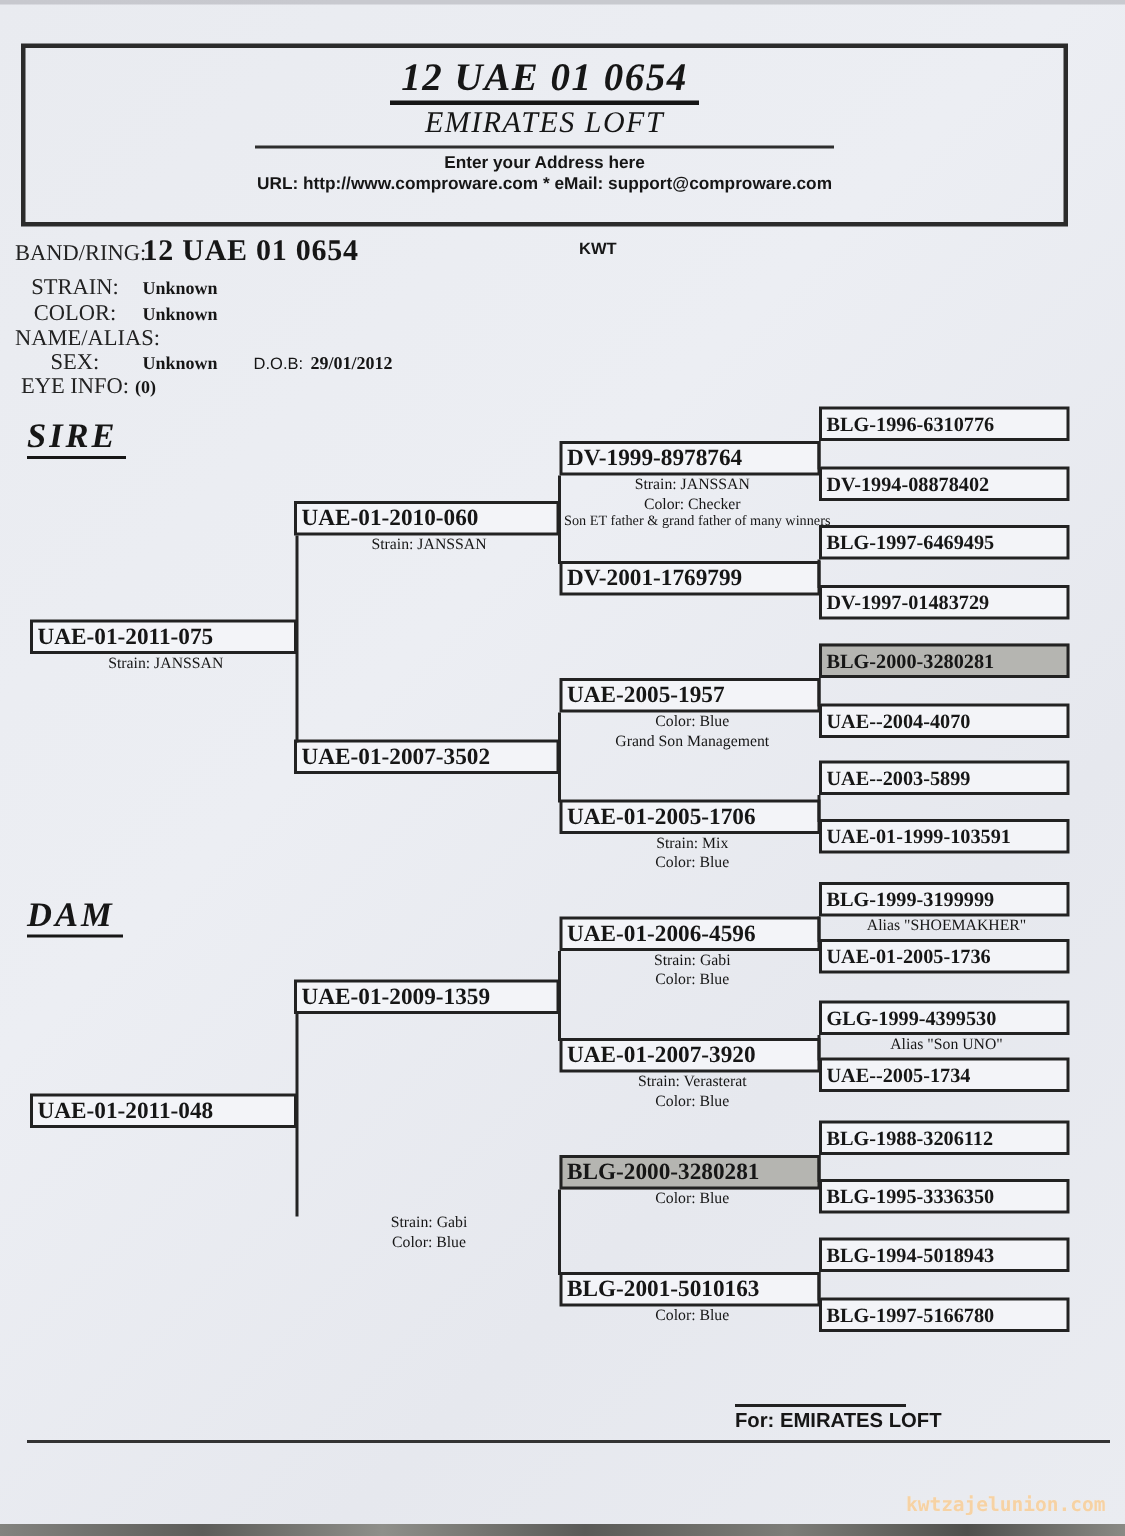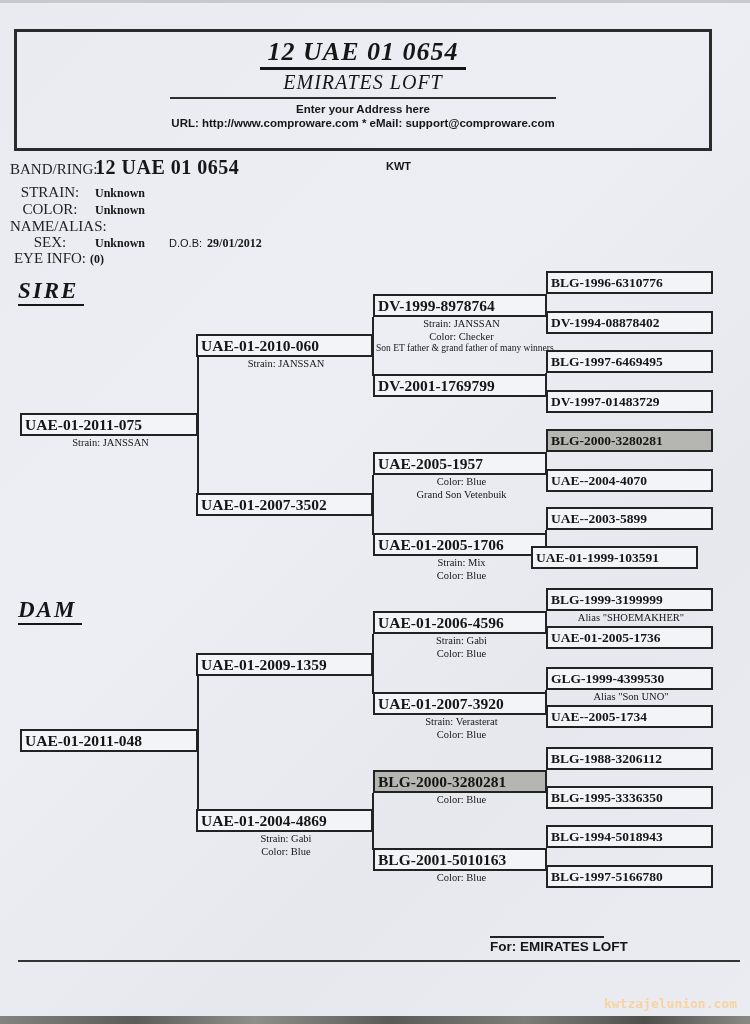--- a/index.html
+++ b/index.html
@@ -120,38 +120,37 @@
     <div class="pname">UAE-01-2010-060</div>
     <div class="pdet">Strain: JANSSAN</div>
   </div>
   <div class="pcell c2" style="left:196px;top:493px">
     <div class="pname">UAE-01-2007-3502</div>
   </div>
   <div class="pcell c2" style="left:196px;top:653px">
     <div class="pname">UAE-01-2009-1359</div>
   </div>
   <div class="pcell c2" style="left:196px;top:809px">
-    <div class="pname">UAE-01-2004-4869</div>
     <div class="pdet">Strain: Gabi</div>
     <div class="pdet">Color: Blue</div>
   </div>
 
   <div class="pcell c3" style="left:373px;top:294px">
     <div class="pname">DV-1999-8978764</div>
     <div class="pdet">Strain: JANSSAN</div>
     <div class="pdet">Color: Checker</div>
     <div class="pdet" style="font-size:9.5px">Son ET father &amp; grand father of many winners</div>
   </div>
   <div class="pcell c3" style="left:373px;top:374px">
     <div class="pname">DV-2001-1769799</div>
   </div>
   <div class="pcell c3" style="left:373px;top:452px">
     <div class="pname">UAE-2005-1957</div>
     <div class="pdet">Color: Blue</div>
-    <div class="pdet">Grand Son Vetenbuik</div>
+    <div class="pdet">Grand Son Management</div>
   </div>
   <div class="pcell c3" style="left:373px;top:533px">
     <div class="pname">UAE-01-2005-1706</div>
     <div class="pdet">Strain: Mix</div>
     <div class="pdet">Color: Blue</div>
   </div>
   <div class="pcell c3" style="left:373px;top:611px">
     <div class="pname">UAE-01-2006-4596</div>
     <div class="pdet">Strain: Gabi</div>
     <div class="pdet">Color: Blue</div>
@@ -184,21 +183,21 @@
   </div>
   <div class="pcell c4 g4" style="left:546px;top:429px">
     <div class="pname hl">BLG-2000-3280281</div>
   </div>
   <div class="pcell c4 g4" style="left:546px;top:469px">
     <div class="pname">UAE--2004-4070</div>
   </div>
   <div class="pcell c4 g4" style="left:546px;top:507px">
     <div class="pname">UAE--2003-5899</div>
   </div>
-  <div class="pcell c4 g4" style="left:531px;top:546px">
+  <div class="pcell c4 g4" style="left:546px;top:546px">
     <div class="pname">UAE-01-1999-103591</div>
   </div>
   <div class="pcell c4 g4" style="left:546px;top:588px">
     <div class="pname">BLG-1999-3199999</div>
     <div class="pdet">Alias "SHOEMAKHER"</div>
   </div>
   <div class="pcell c4 g4" style="left:546px;top:626px">
     <div class="pname">UAE-01-2005-1736</div>
   </div>
   <div class="pcell c4 g4" style="left:546px;top:667px">

